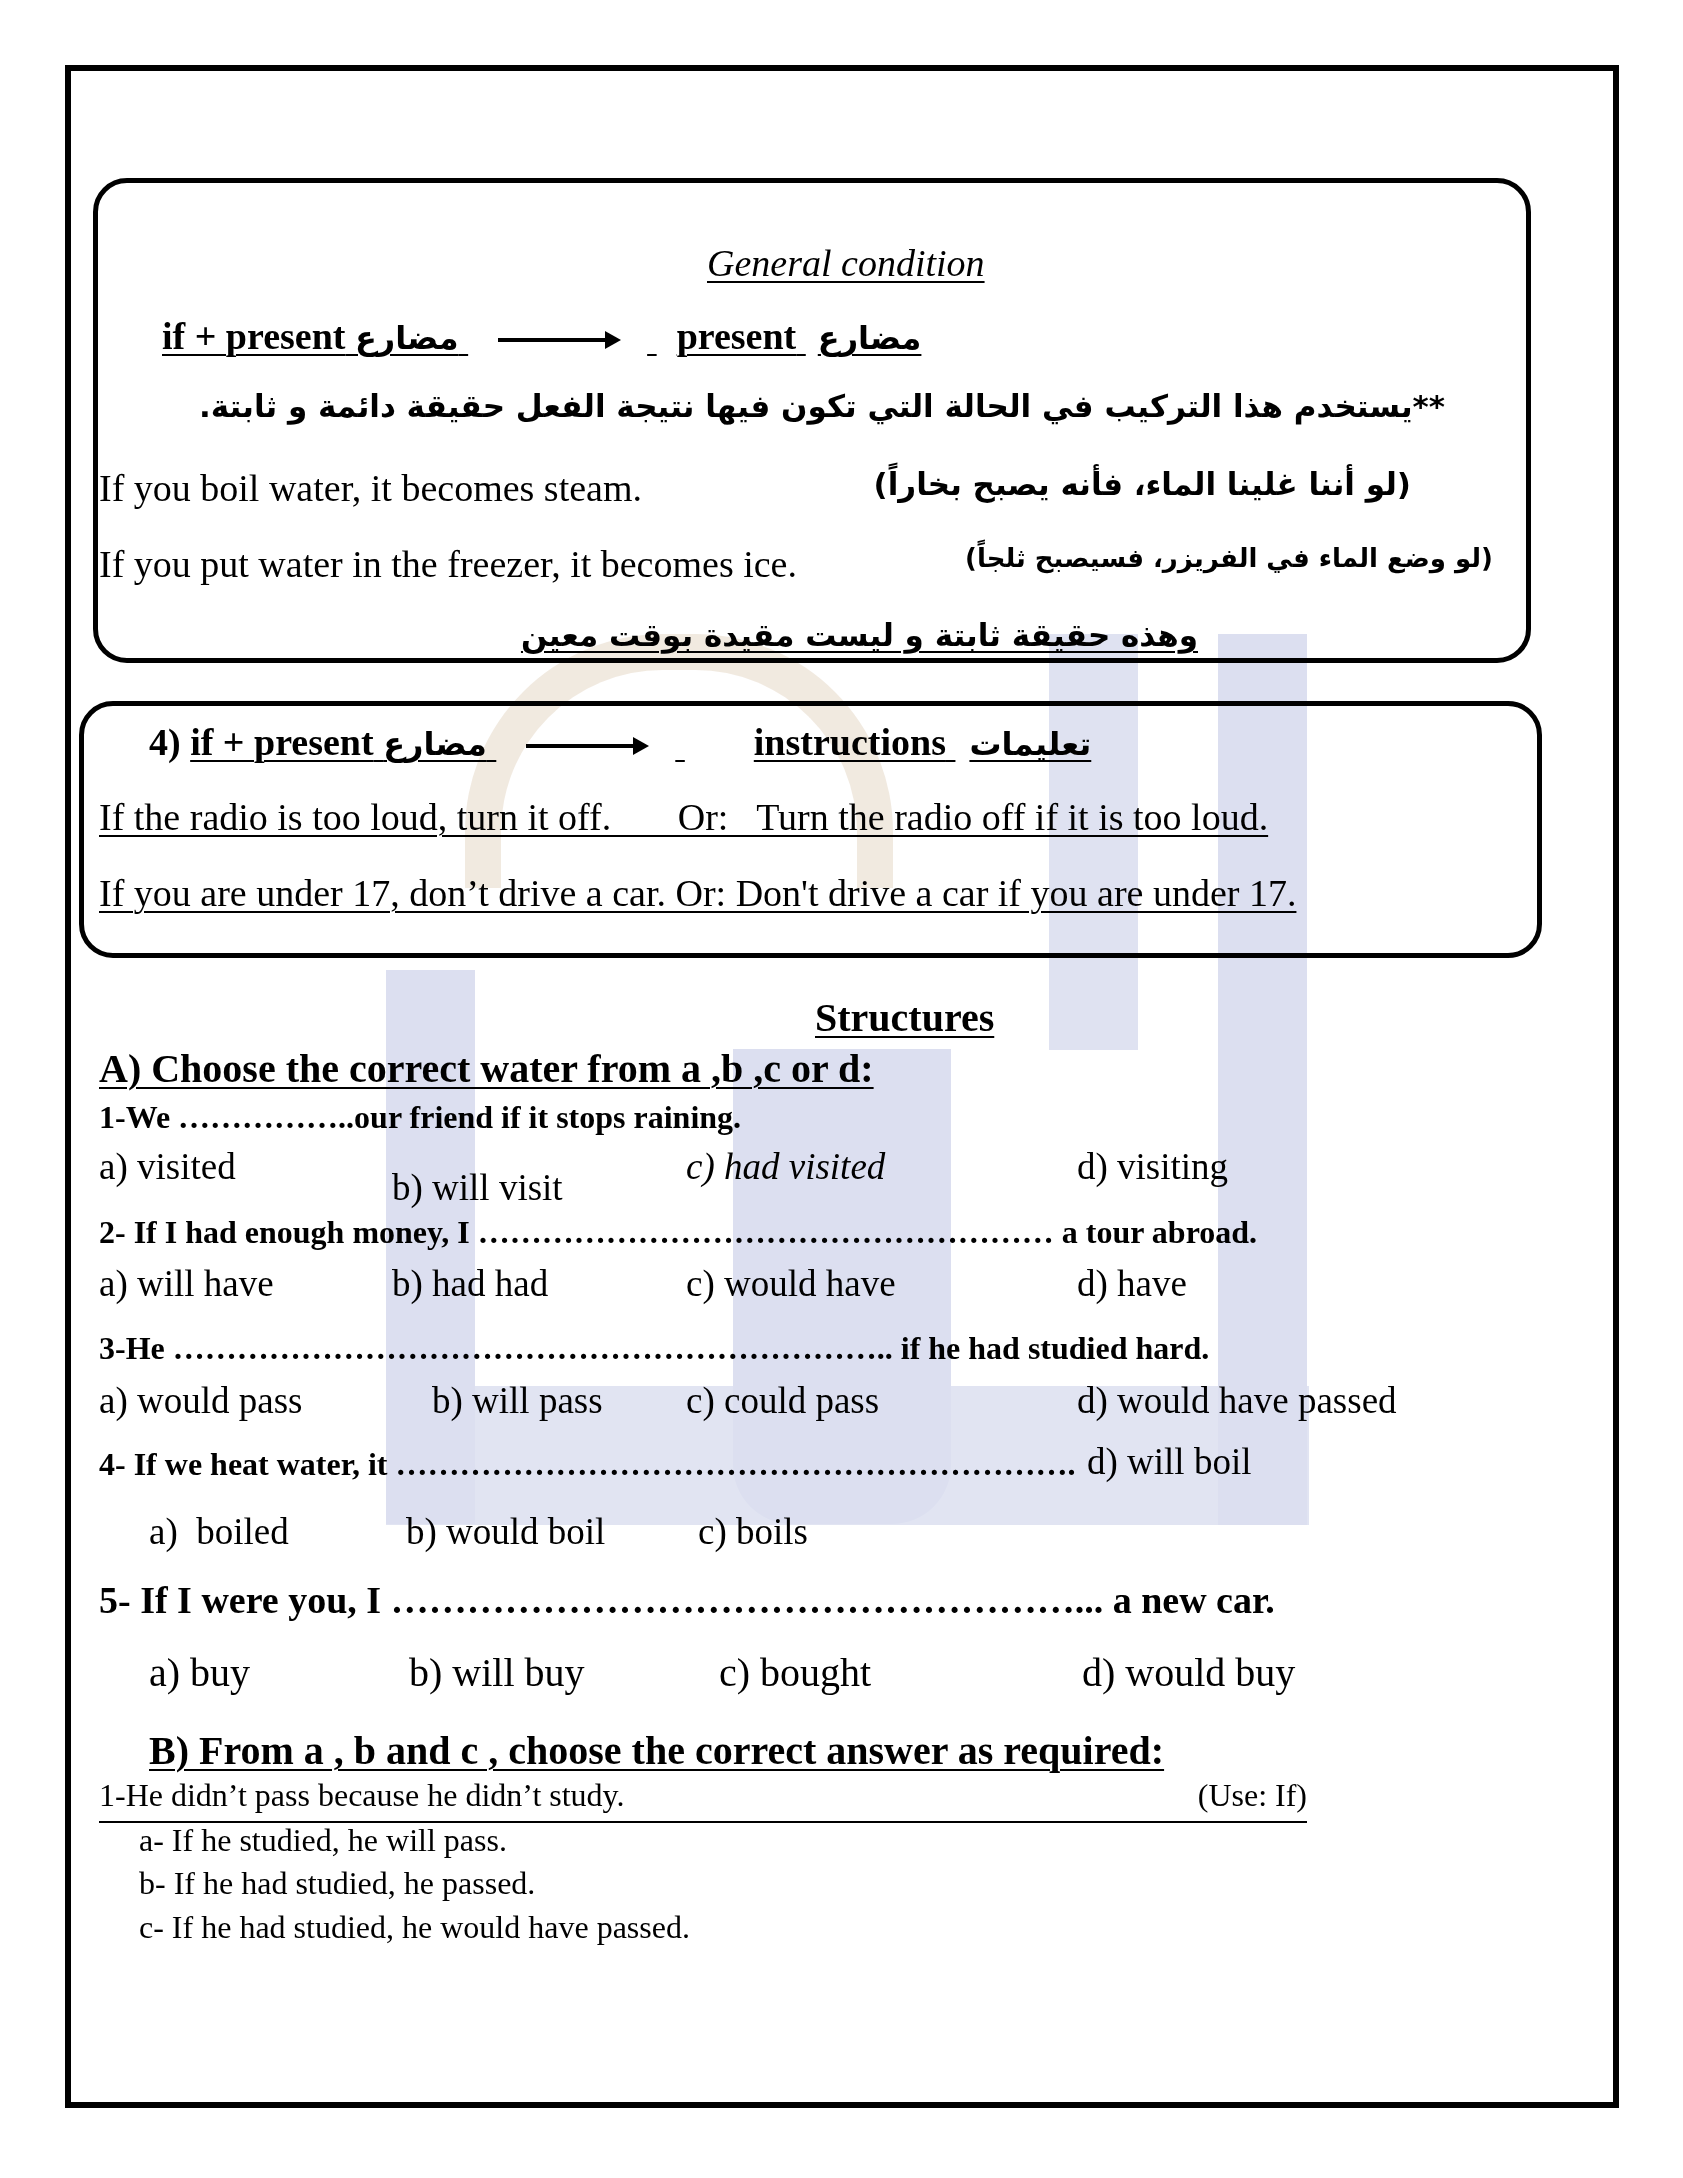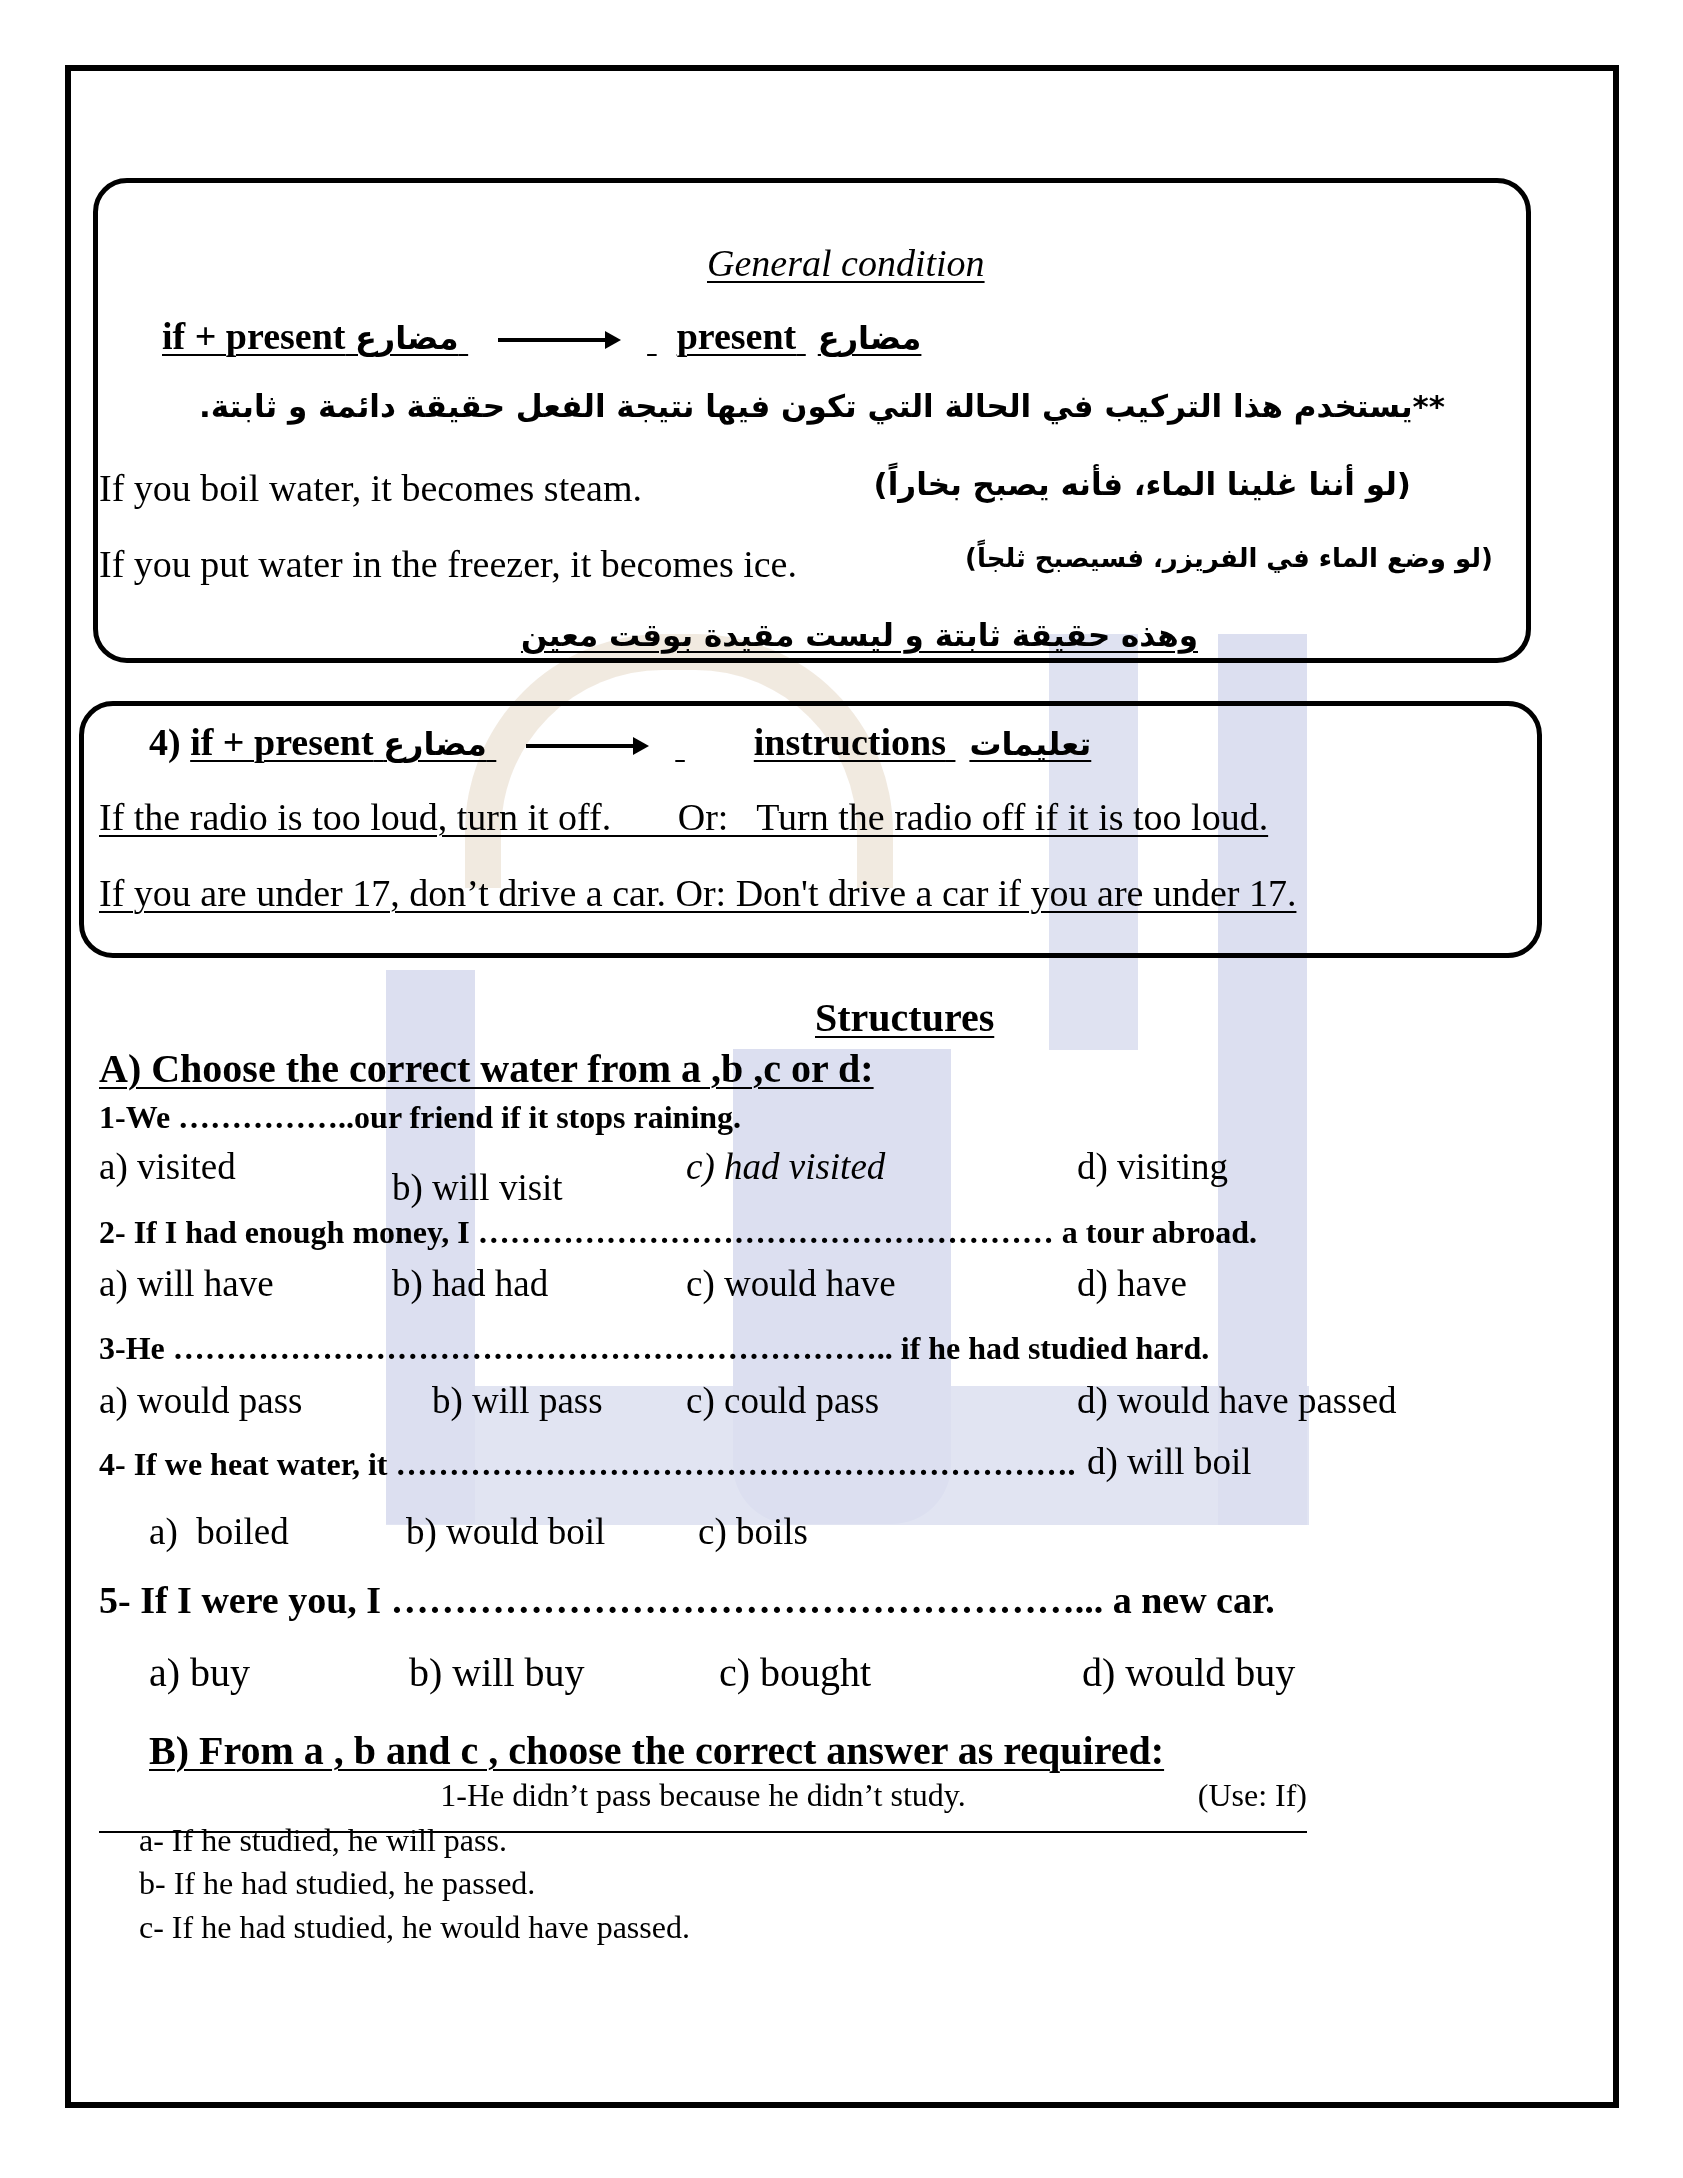--- a/index.html
+++ b/index.html
@@ -106,21 +106,21 @@
 <div class="opt s37" style="left:1087px; top:1443px;">d) will boil</div>
 
 <div class="line s38 bold" style="left:99px; top:1581px;">5- If I were you, I ………………………………………………... a new car.</div>
 <div class="opt s40" style="left:149px; top:1653px;">a) buy</div>
 <div class="opt s40" style="left:409px; top:1653px;">b) will buy</div>
 <div class="opt s40" style="left:719px; top:1653px;">c) bought</div>
 <div class="opt s40" style="left:1082px; top:1653px;">d) would buy</div>
 
 <div class="line s40 bold u" style="left:149px; top:1731px;text-align:center;">B) From a , b and c , choose the correct answer as required:</div>
 
-<div class="line s32" style="left:99px; top:1779px; width:1208px; border-bottom:2px solid #000; padding-bottom:20px;text-align:center;">
+<div class="line s32" style="left:99px; top:1779px; width:1208px; border-bottom:2px solid #000; padding-bottom:10px;">
   <span>1-He didn’t pass because he didn’t study.</span>
   <span style="position:absolute; right:0; top:0;">(Use: If)</span>
 </div>
 
 <div class="opt s32" style="left:139px; top:1824px;">a- If he studied, he will pass.</div>
 <div class="opt s32" style="left:139px; top:1867px;">b- If he had studied, he passed.</div>
 <div class="opt s32" style="left:139px; top:1911px;">c- If he had studied, he would have passed.</div>
 
 
 </body></html>

